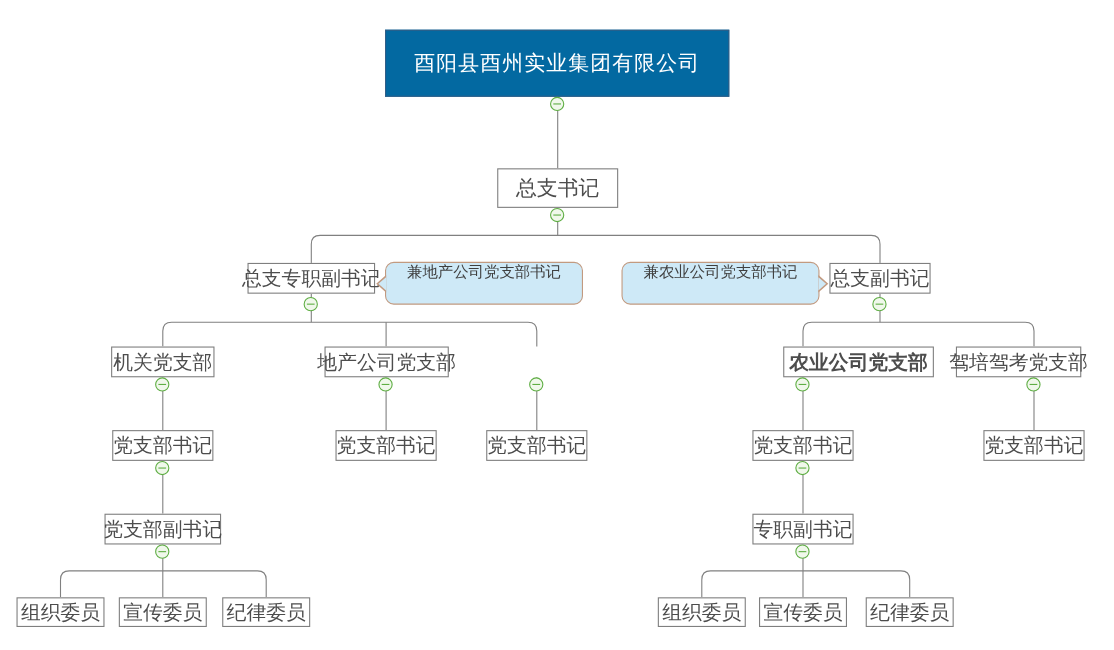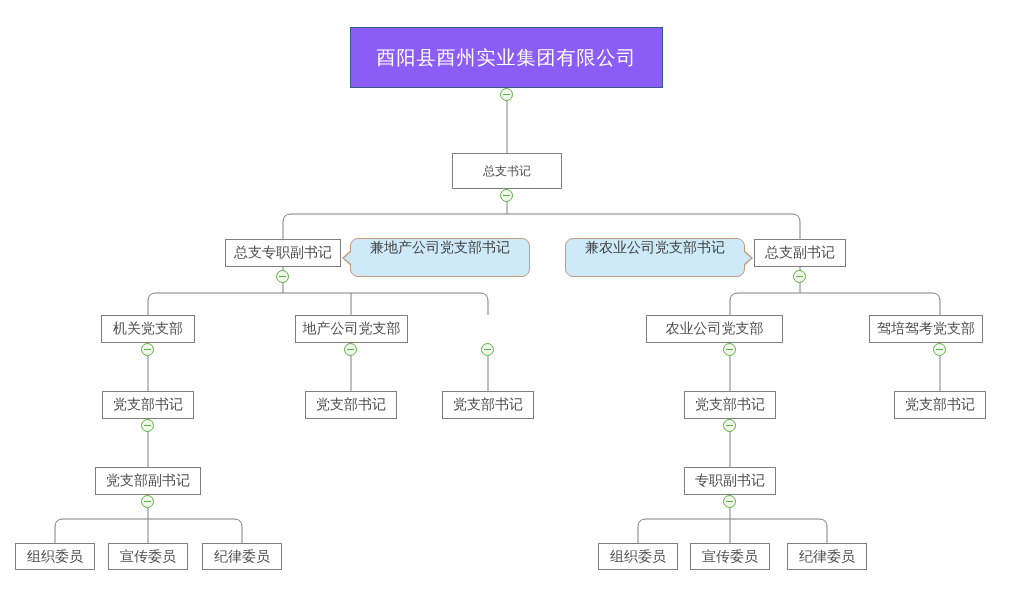--- a/index.html
+++ b/index.html
@@ -9,27 +9,27 @@
     background:#ffffff;
     font-family:"Liberation Sans", sans-serif;
     overflow:hidden;
   }
   .connector-layer{position:absolute;left:0;top:0;z-index:1;pointer-events:none;}
   .connector-layer path{stroke:#808080;stroke-width:1;fill:none;}
   .box{
     position:absolute;box-sizing:border-box;z-index:2;
     background:#ffffff;border:1px solid #7f7f7f;color:#4d4d4d;
     display:flex;align-items:center;justify-content:center;
-    font-size:14px;white-space:nowrap;
+    font-size:18px;white-space:nowrap;
   }
   .box.root{
-    background:#8b5cf6;border:1px solid #305E88;color:#ffffff;
+    background:#0369a1;border:1px solid #305E88;color:#ffffff;
     font-size:19px;letter-spacing:1px;
   }
-  .box.l2{font-size:12px;}
+  .box.l2{font-size:19px;}
   .callout{
     position:absolute;box-sizing:border-box;z-index:2;
     background:#CEE9F7;border:1px solid #C29A80;border-radius:8px;
     color:#3f3f3f;display:flex;align-items:flex-start;justify-content:center;
     font-size:14px;white-space:nowrap;
   }
   .callout .arrow{position:absolute;width:0;height:0;}
   .callout.point-left .arrow{
     left:-9px;top:50%;margin-top:-8px;
     border-top:8px solid transparent;border-bottom:8px solid transparent;
@@ -103,21 +103,21 @@
     <span>兼农业公司党支部书记</span>
   </div>
 
   <div class="box" style="left:101px;top:315px;width:94px;height:28px;">机关党支部</div>
 
   <div class="box" style="left:754px;top:239px;width:92px;height:28px;">总支副书记</div>
 
   <div class="box" style="left:295px;top:315px;width:113px;height:28px;text-align:right;">地产公司党支部</div>
 
 
-  <div class="box" style="left:646px;top:315px;width:137px;height:28px;">农业公司党支部</div>
+  <div class="box" style="left:712px;top:315px;width:137px;height:28px;font-weight:bold;">农业公司党支部</div>
 
   <div class="box" style="left:869px;top:315px;width:114px;height:28px;">驾培驾考党支部</div>
 
   <div class="box" style="left:102px;top:391px;width:92px;height:28px;">党支部书记</div>
 
   <div class="box" style="left:305px;top:391px;width:92px;height:28px;">党支部书记</div>
 
   <div class="box" style="left:442px;top:391px;width:92px;height:28px;">党支部书记</div>
 
   <div class="box" style="left:684px;top:391px;width:92px;height:28px;">党支部书记</div>

